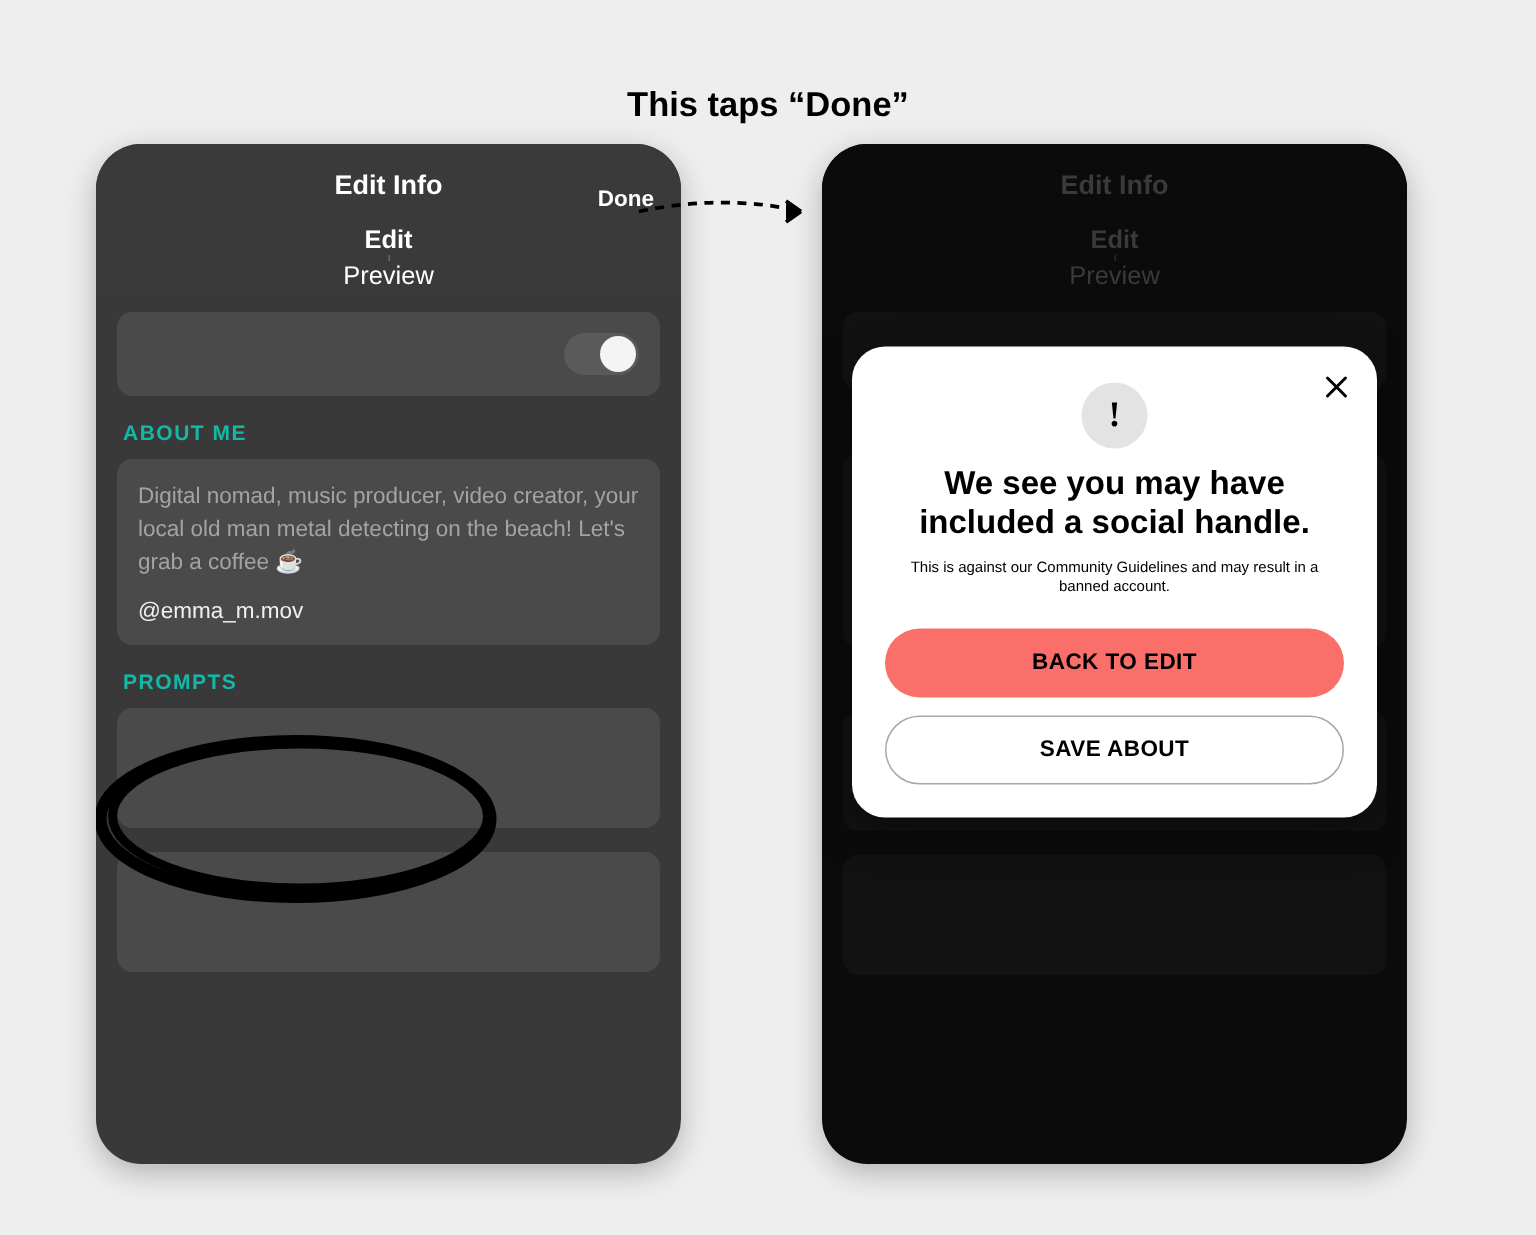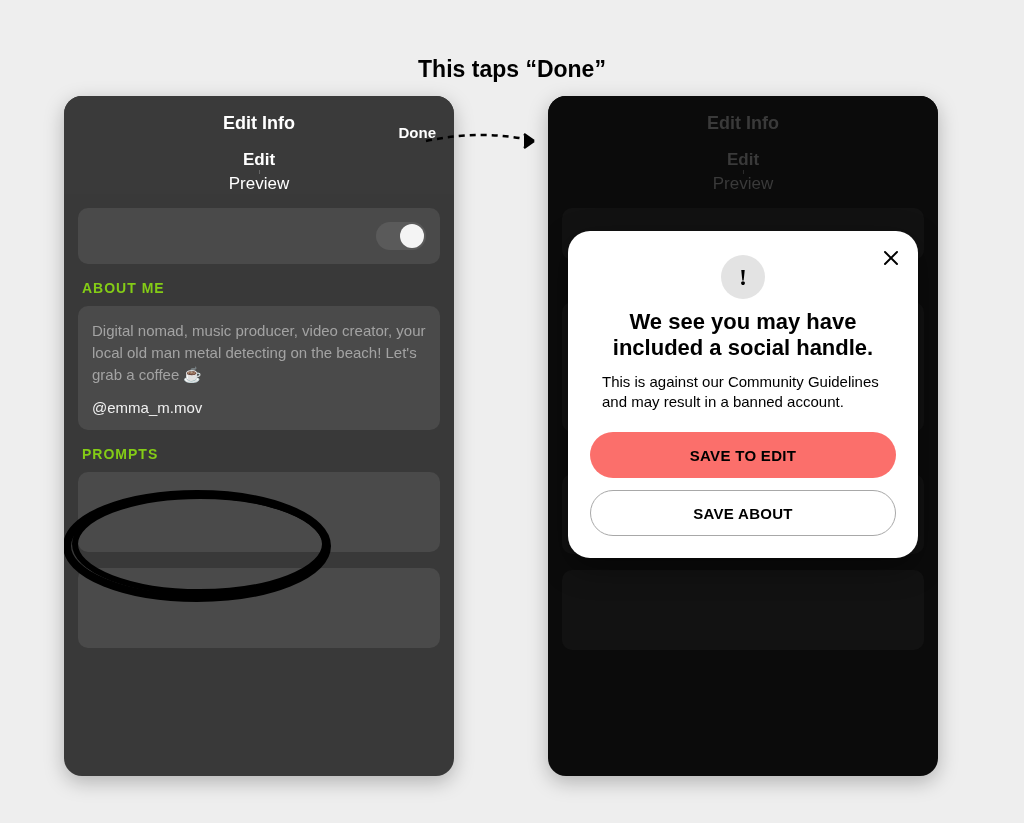--- a/index.html
+++ b/index.html
@@ -18,21 +18,21 @@
       text-align: center;
       font-size: 23px;
       font-weight: 700;
       color: #000;
     }
     .phone {
       position: absolute;
       top: 96px;
       width: 390px;
       height: 680px;
-      border-radius: 18px;
+      border-radius: 30px;
       overflow: hidden;
       box-shadow: 0 6px 20px rgba(0,0,0,0.25);
     }
     .phone.left  { left: 64px;  background: #393939; }
     .phone.right { left: 548px; background: #0b0b0b; }
 
     
     .nav {
       position: relative;
       height: 54px;
@@ -88,21 +88,21 @@
       position: relative;
       cursor: pointer;
     }
     .toggle .knob {
       position: absolute; right: 2px; top: 2px;
       width: 24px; height: 24px;
       border-radius: 50%;
       background: #f4f4f4;
     }
     .section-label {
-      color: #84cc16;
+      color: #14b8a6;
       font-size: 14px;
       font-weight: 700;
       letter-spacing: 1px;
       margin: 12px 0 10px 4px;
     }
     .about-text {
       color: #a3a3a3;
       font-size: 15px;
       line-height: 1.45;
     }
@@ -156,22 +156,22 @@
       font-family: Georgia, serif;
     }
     .modal-title {
       text-align: center;
       font-size: 22px;
       font-weight: 800;
       line-height: 1.2;
       margin: 4px 6px 10px;
     }
     .modal-sub {
-      text-align: left;
-      font-size: 15px;
+      text-align: center;
+      font-size: 10px;
       line-height: 1.35;
       margin: 0 12px 20px;
     }
     .btn {
       display: block;
       width: 100%;
       height: 46px;
       border-radius: 23px;
       font-size: 15px;
       font-weight: 800;
@@ -263,16 +263,16 @@
 
   <div class="modal-wrap">
     <div class="modal-close">
       <svg viewBox="0 0 24 24">
         <path d="M4 4 L20 20 M20 4 L4 20" stroke="#000" stroke-width="2.6" stroke-linecap="round"></path>
       </svg>
     </div>
     <div class="modal-icon">!</div>
     <h2 class="modal-title">We see you may have included a social handle.</h2>
     <p class="modal-sub">This is against our Community Guidelines and may result in a banned account.</p>
-    <button class="btn primary">SAVE TO EDIT</button>
+    <button class="btn primary">BACK TO EDIT</button>
     <button class="btn secondary">SAVE ABOUT</button>
   </div>
 </div>
 
 </body></html>

